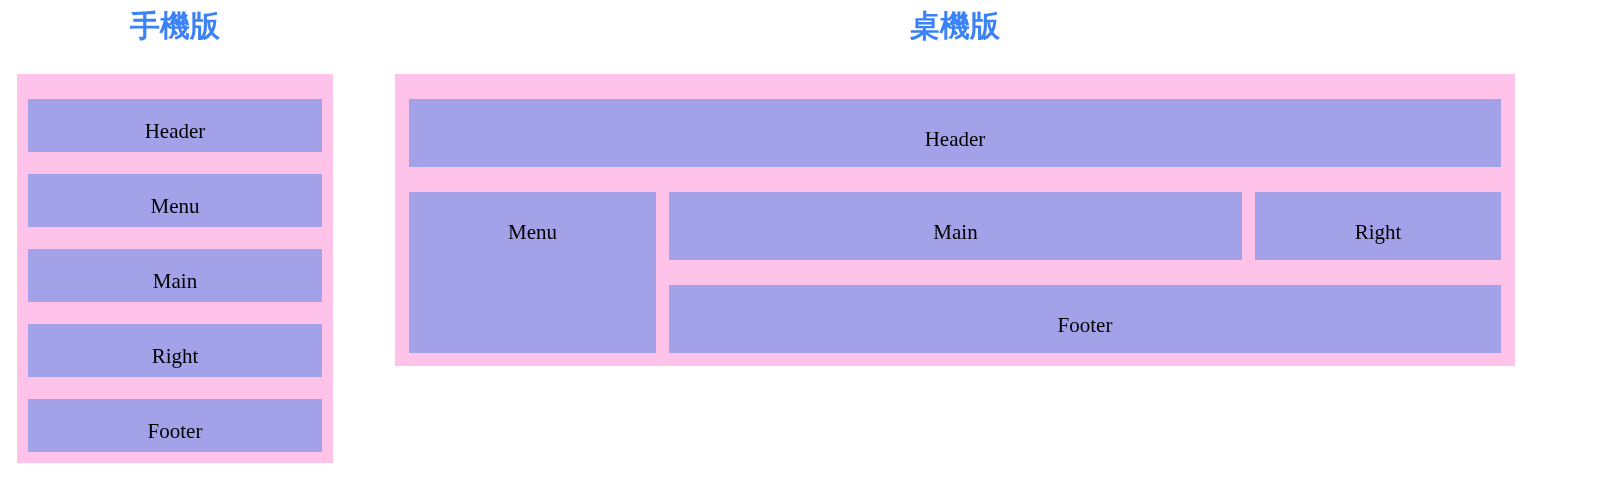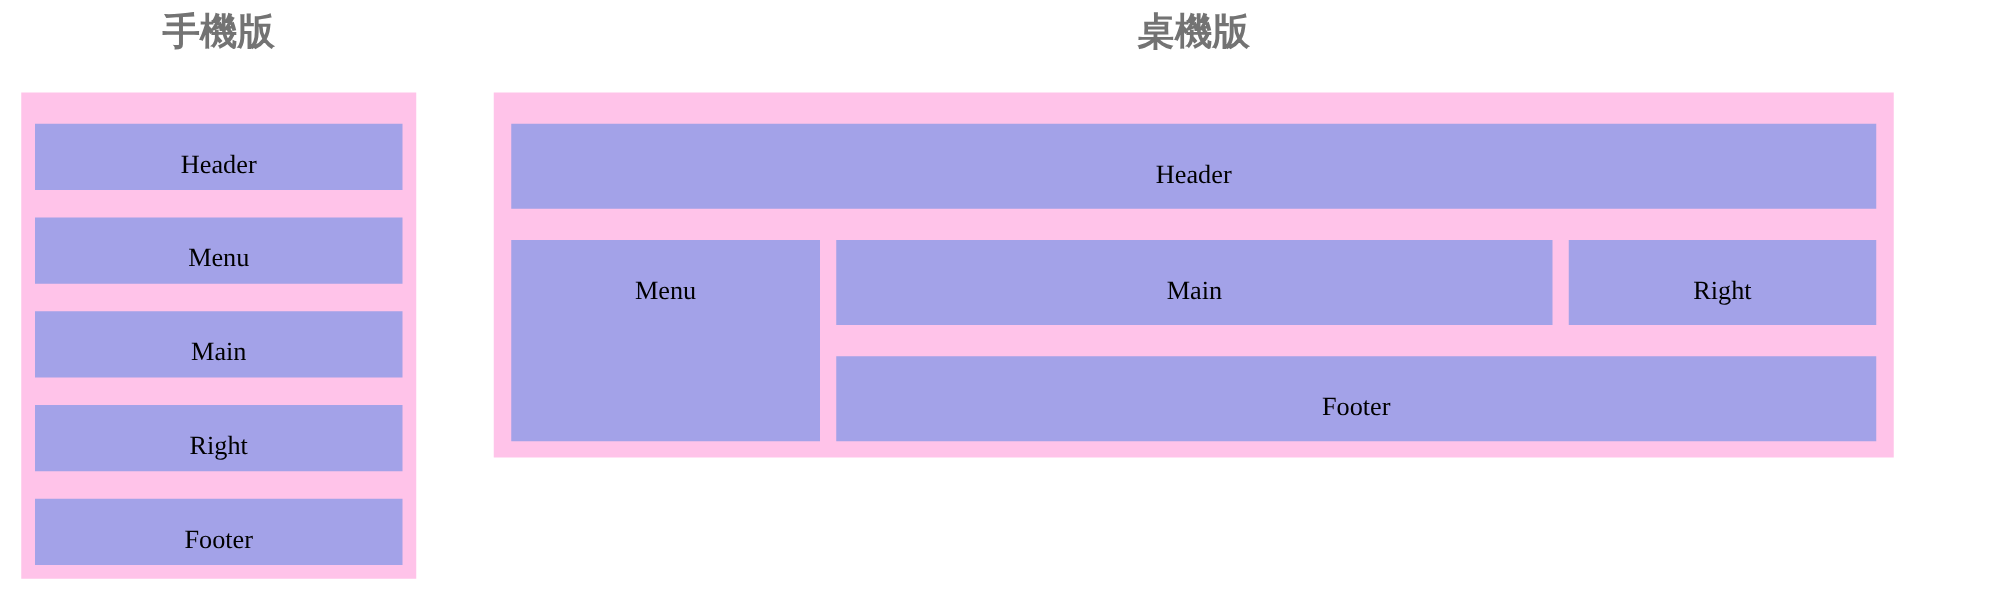--- a/index.html
+++ b/index.html
@@ -17,21 +17,21 @@
   }
   .panel { position: absolute; top: 8px; }
   #mobile-panel { left: 17px; width: 316px; }
   #desktop-panel { left: 395px; width: 1120px; }
 
   .panel-title {
     text-align: center;
     font-weight: bold;
     font-size: 30px;
     line-height: 36px;
-    color: #737373;
+    color: #3b82f6;
     margin-bottom: 30px;
     font-family: "Liberation Sans", sans-serif;
   }
 
   .layout-box {
     background: var(--pink, #ffc3e9);
   }
 
   .cell {
     background: var(--purple, #a3a2e8);

